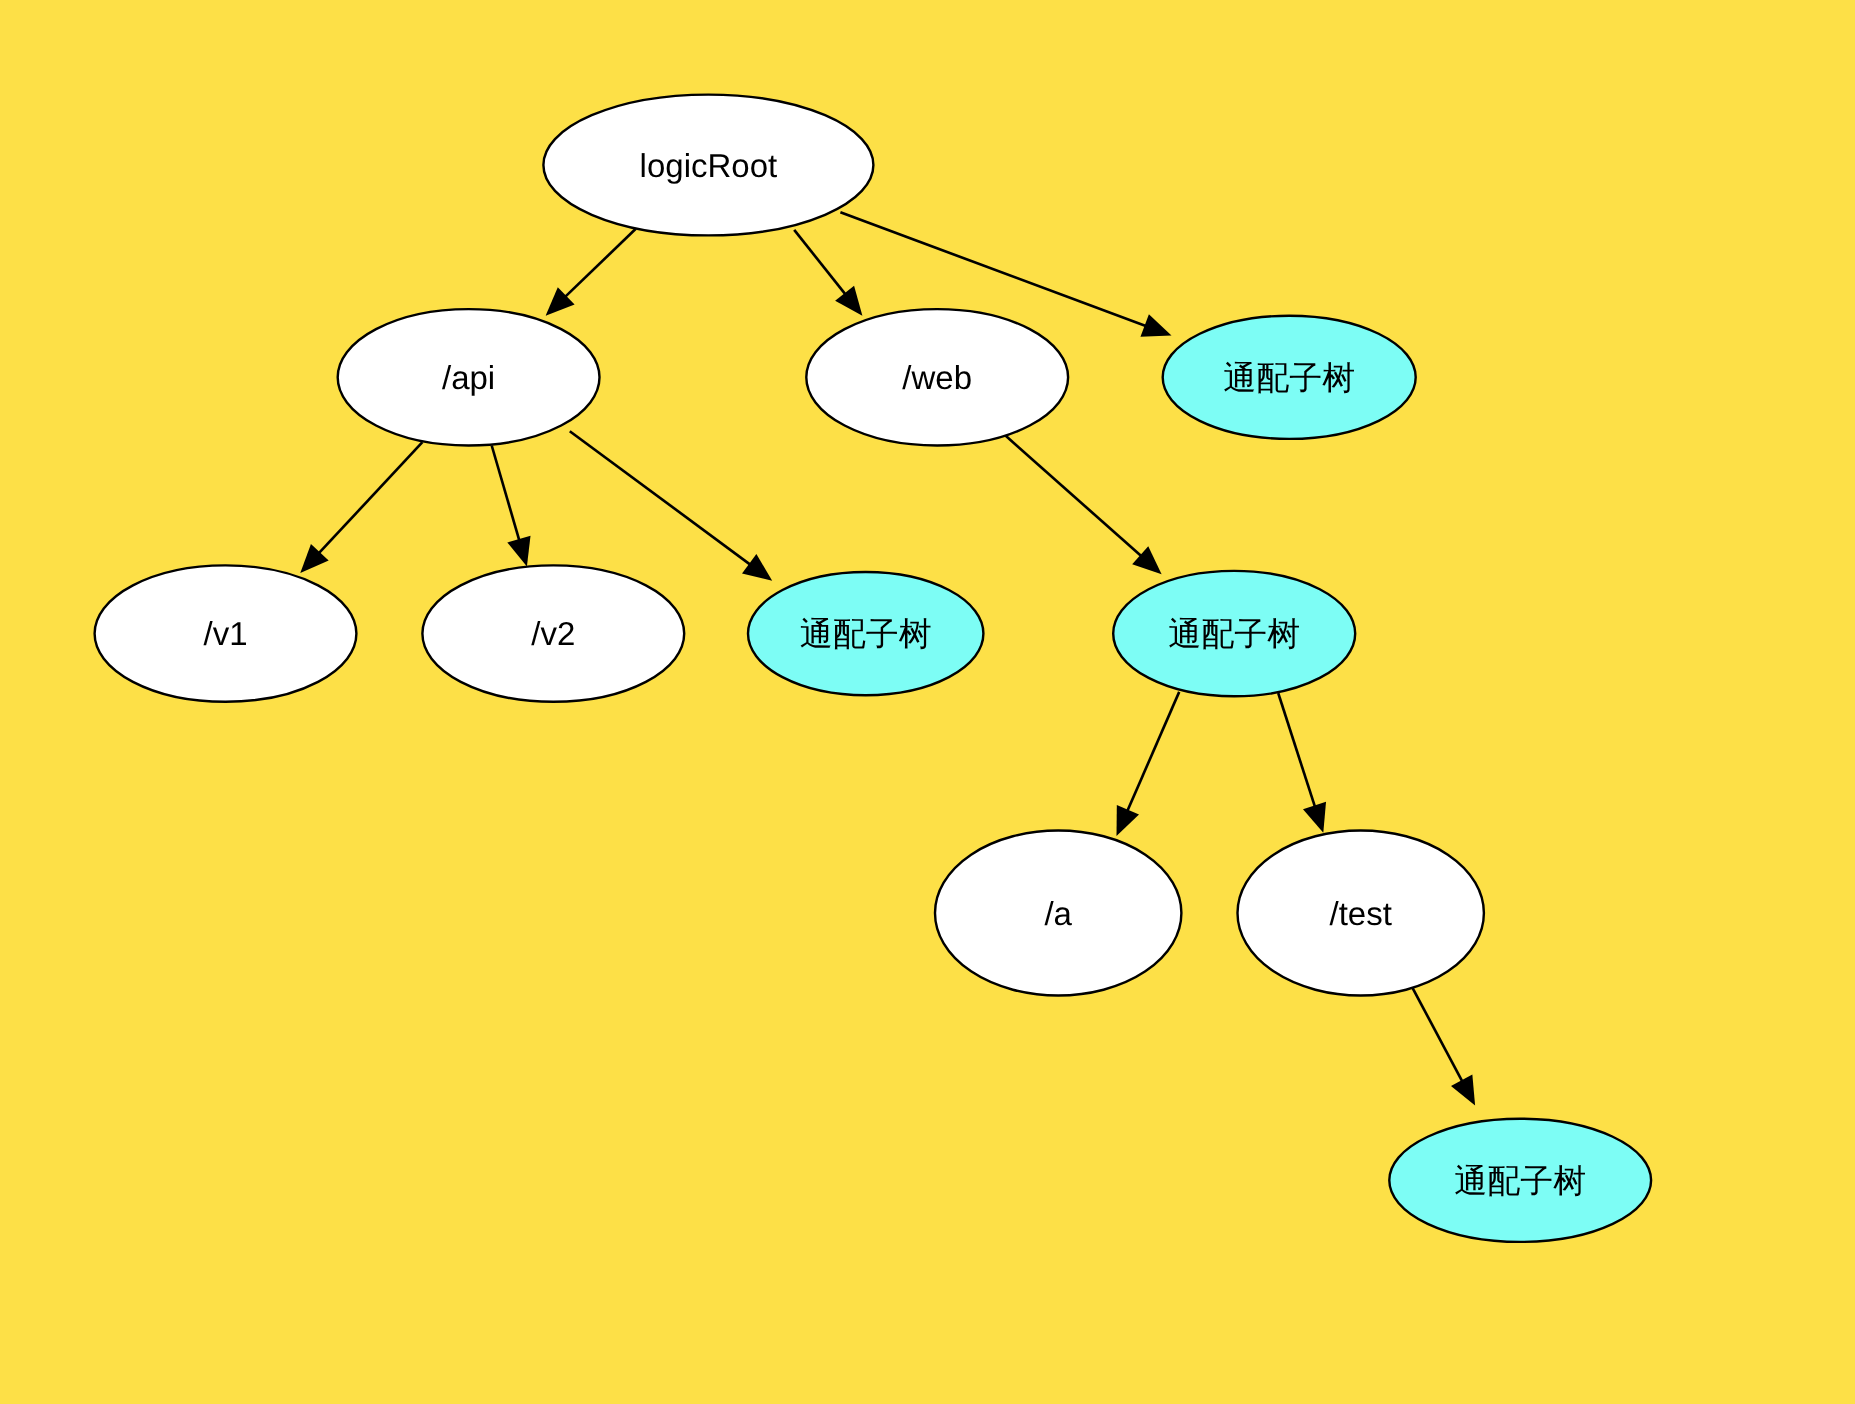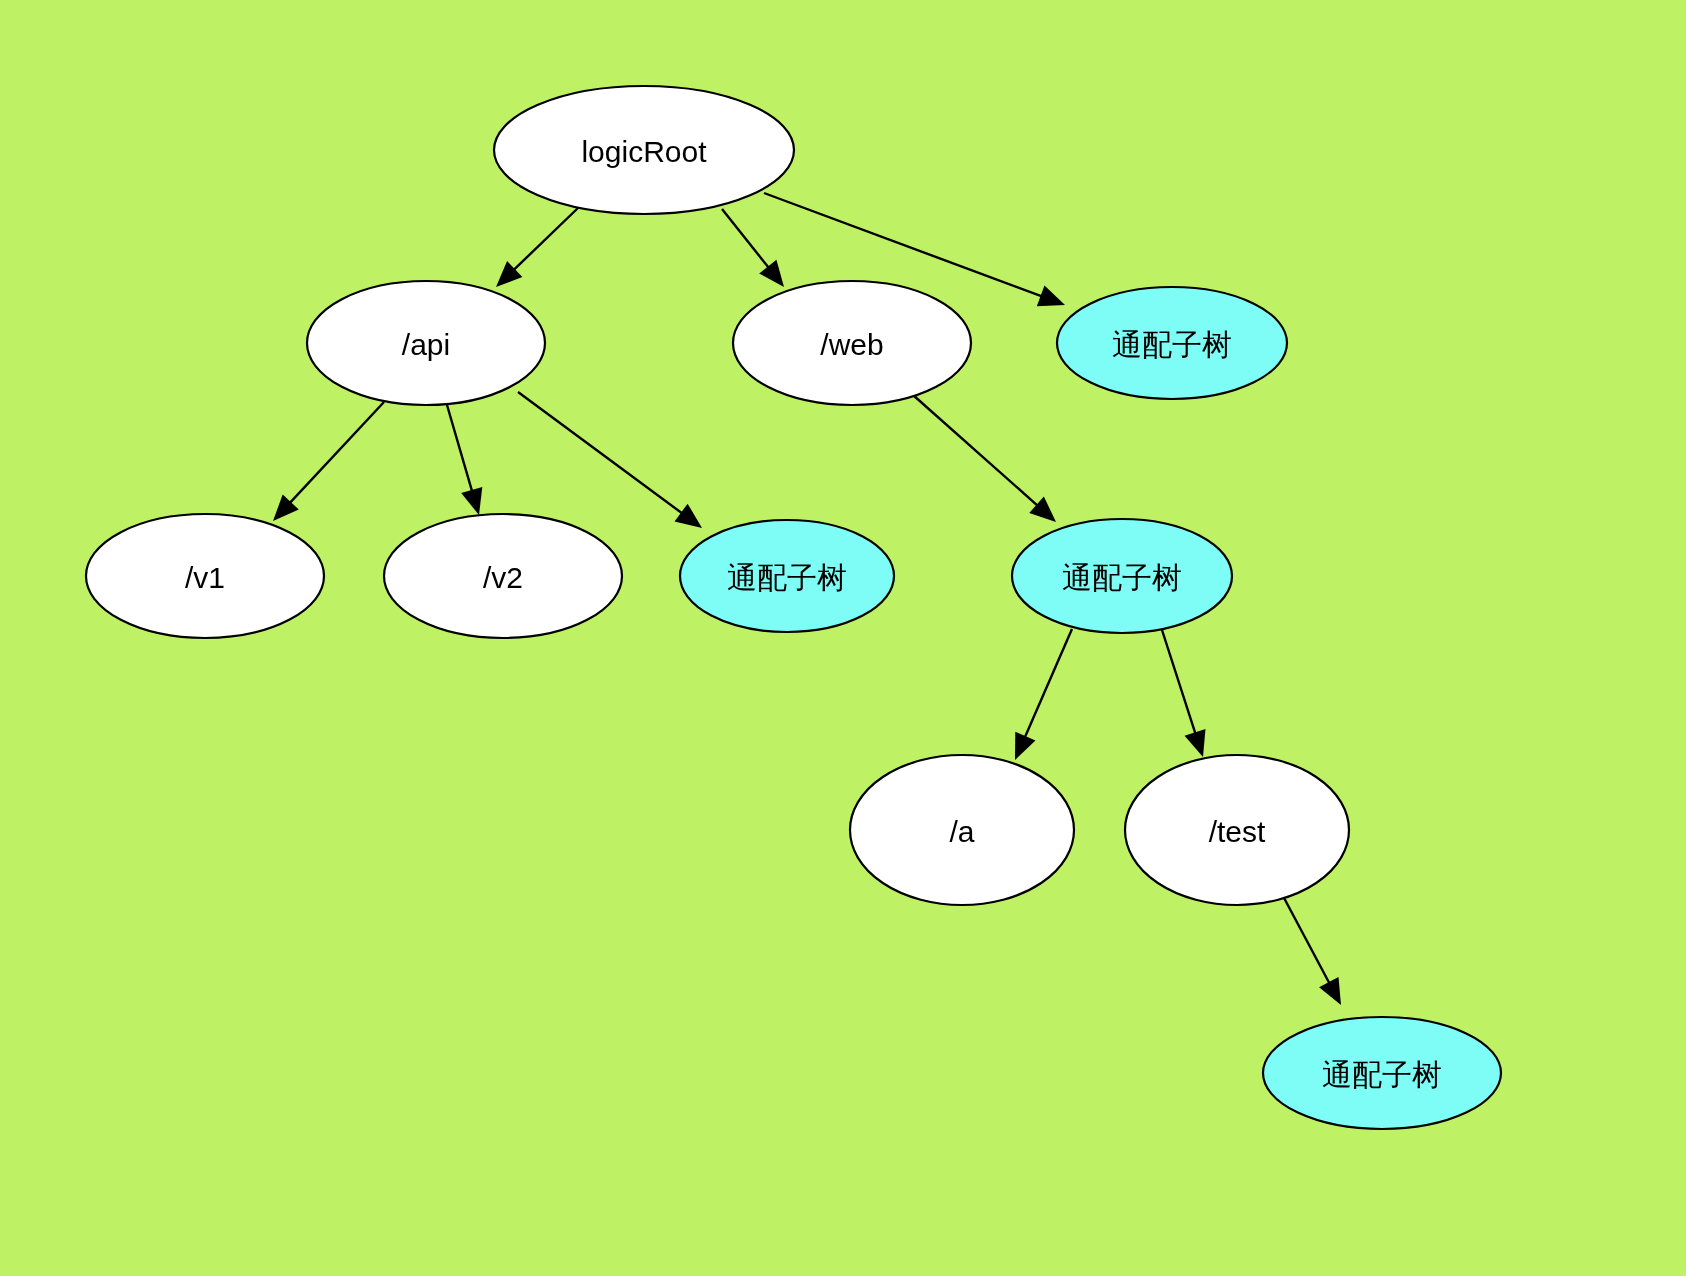--- a/index.html
+++ b/index.html
@@ -7,21 +7,21 @@
     padding: 0;
     background: #ffffff;
   }
   body {
     font-family: "Liberation Sans", "DejaVu Sans", sans-serif;
   }
   #canvas-wrap {
     position: relative;
     width: 1686px;
     height: 1276px;
-    background: #bef264;
+    background: #fde047;
     overflow: hidden;
   }
   svg#graph {
     display: block;
     width: 1686px;
     height: 1276px;
   }
   .node-ellipse {
     stroke: #000000;
     stroke-width: 2.2;

